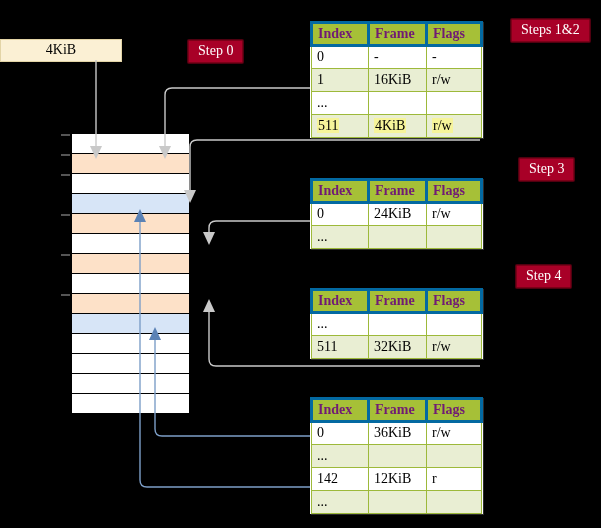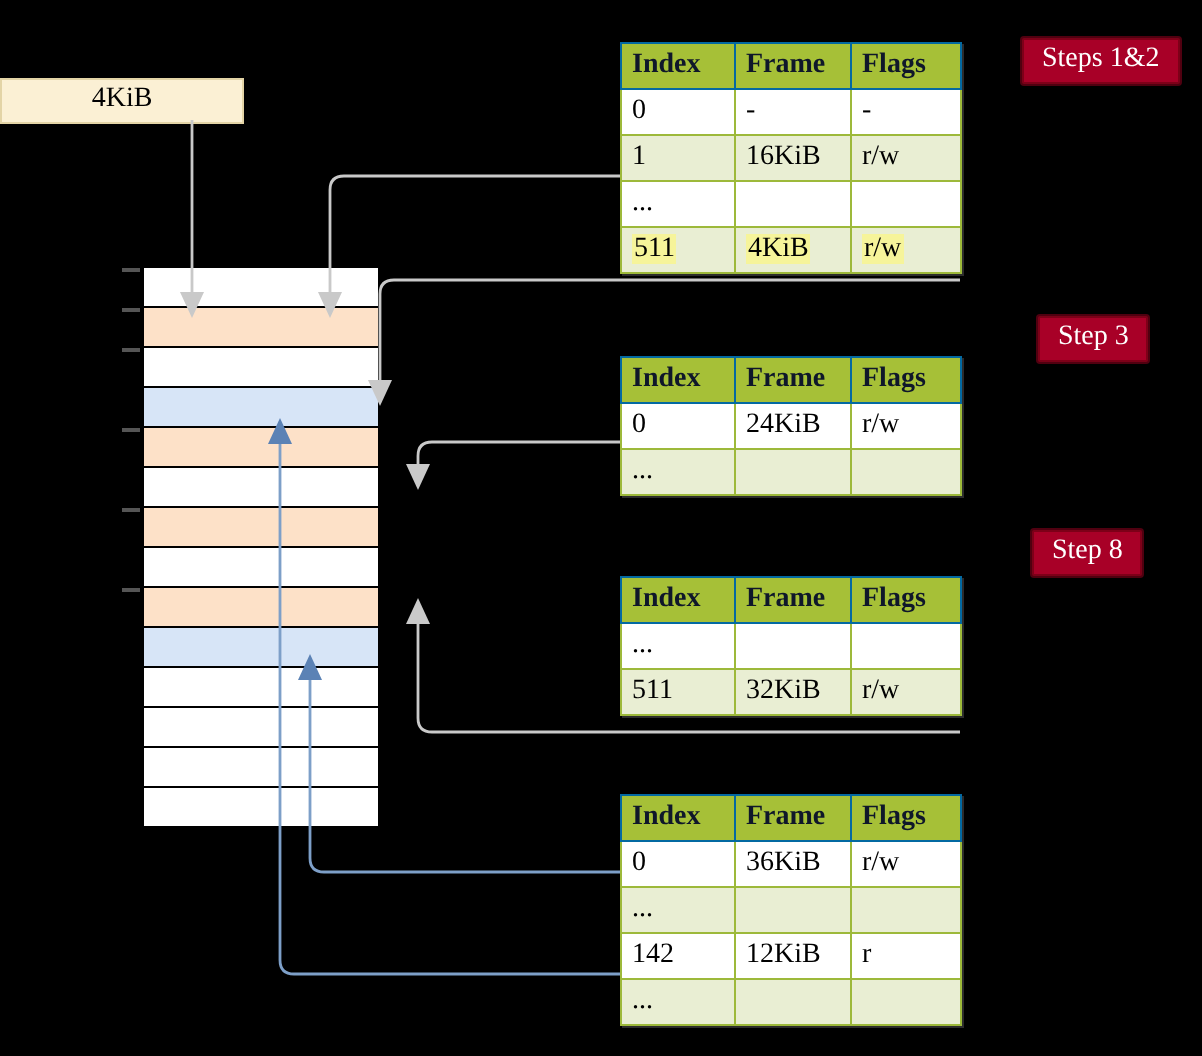--- a/index.html
+++ b/index.html
@@ -68,23 +68,23 @@
     border:1px solid #9db93a;
     padding:1px 5px 2px 5px;
     height:23px;
     box-sizing:border-box;
     text-align:left;
     font-weight:normal;
     vertical-align:middle;
   }
   .ptable th{
     background:#a6c037;
-    color:#0f172a;
+    color:#701a75;
     font-weight:bold;
-    border:1px solid #0369a1;
+    border:3px solid #0369a1;
     font-size:14px;
   }
   .ptable th.c-index,.ptable td.c-index{width:57px;}
   .ptable th.c-frame,.ptable td.c-frame{width:58px;}
   .ptable th.c-flags,.ptable td.c-flags{width:55px;}
   .ptable tr.alt td{background:#e9eed3;}
   .ptable tr.plain td{background:#ffffff;}
   .hl{background:#f6f49a;padding:0 1px;}
 
   
@@ -96,23 +96,24 @@
 </style>
 </head>
 <body>
 
 <div class="stage">
 
   <div class="srcbox" style="left:0px;top:39px;width:120px;height:21px;">
     <span>4KiB</span>
   </div>
 
+  <div class="badge" style="left:188px;top:40px;">Step 0</div>
   <div class="badge" style="left:511px;top:19px;">Steps 1&amp;2</div>
   <div class="badge" style="left:519px;top:158px;">Step 3</div>
-  <div class="badge" style="left:516px;top:265px;">Step 8</div>
+  <div class="badge" style="left:516px;top:265px;">Step 4</div>
 
   <div class="memcol" style="left:71px;top:133px;width:119px;height:282px;">
     <div class="memrow" style="top:0px;"></div>
     <div class="memrow orange" style="top:20px;"></div>
     <div class="memrow" style="top:40px;"></div>
     <div class="memrow blue" style="top:60px;"></div>
     <div class="memrow orange" style="top:80px;"></div>
     <div class="memrow" style="top:100px;"></div>
     <div class="memrow orange" style="top:120px;"></div>
     <div class="memrow" style="top:140px;"></div>

